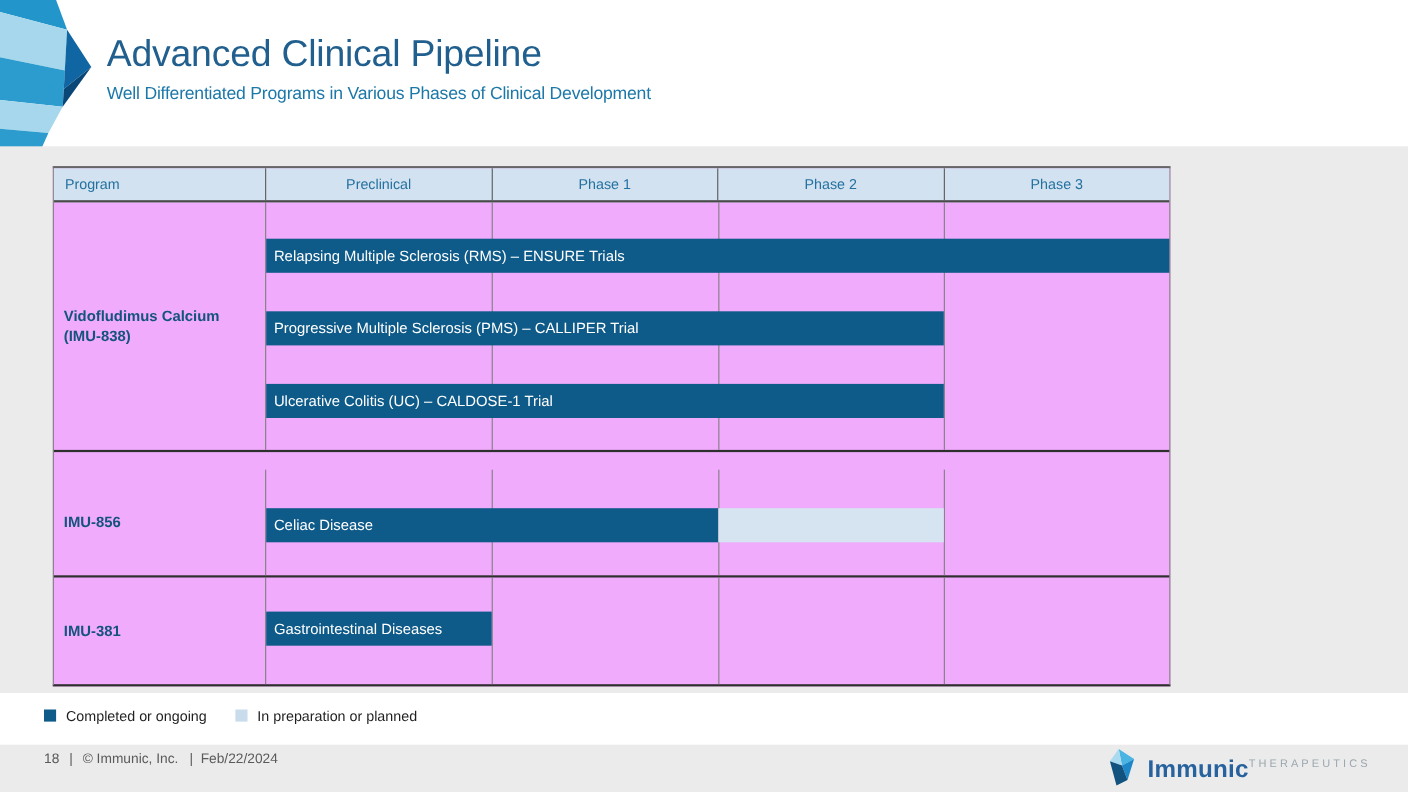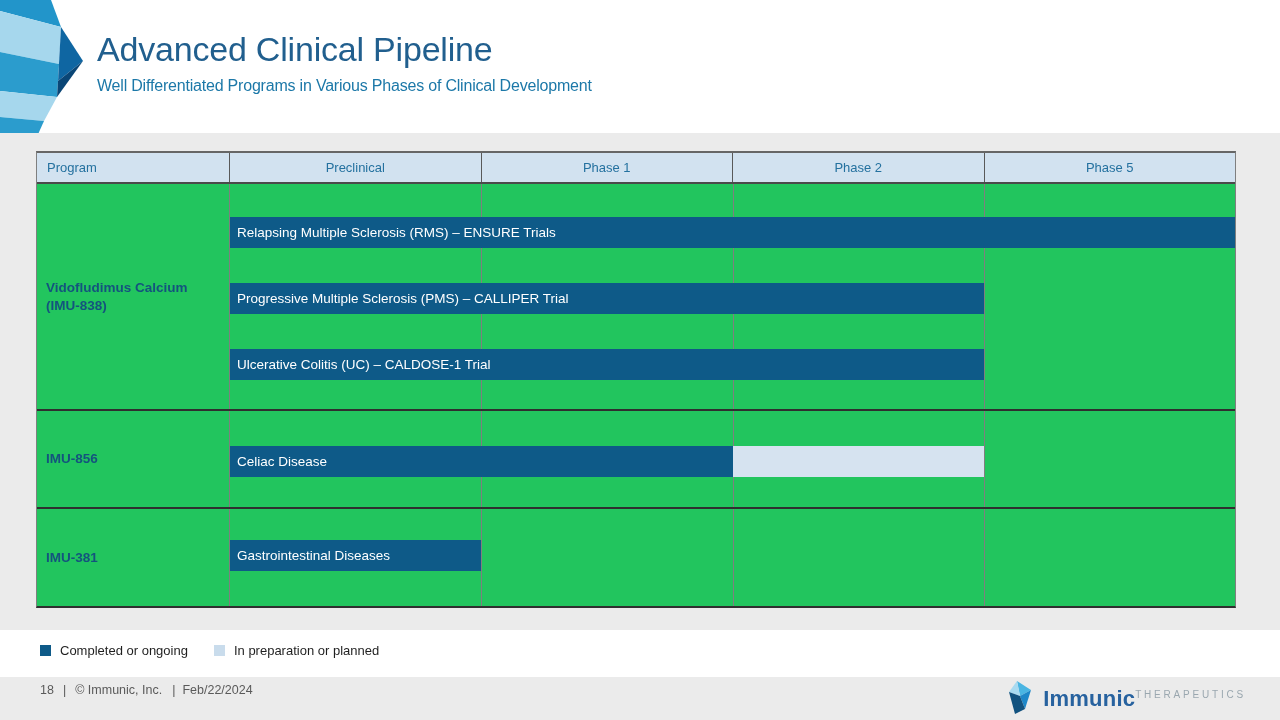--- a/index.html
+++ b/index.html
@@ -18,32 +18,32 @@
 
   
   .title-block { position: absolute; left: 97px; top: 30px; }
   .title { font-size: 34px; font-weight: 400; color: #215f8e; letter-spacing: -0.2px; }
   .subtitle { font-size: 16px; font-weight: 400; color: #1c78a8; margin-top: 8px; letter-spacing: -0.2px; }
 
   
   .gray-band { position: absolute; left: 0; top: 133px; width: 1280px; height: 497px; background: #ebebeb; }
 
   
-  .pipeline { position: absolute; left: 36px; top: 151px; width: 1200px;
+  .pipeline { position: absolute; left: 48px; top: 151px; width: 1016px;
               border-left: 1px solid #7f7f7f; border-right: 1px solid #7f7f7f;
               border-top: 2px solid #666666; border-bottom: 2px solid #2f2f2f;
-              background: #22c55e; }
+              background: #f0abfc; }
   .thead { display: flex; height: 31px; background: #d2e2f0; border-bottom: 2px solid #4a4a4a; }
   .th { flex: 1; display: flex; align-items: center; justify-content: center;
         font-size: 13px; color: #24719f; border-left: 1px solid #595959; }
   .th-program { flex: none; width: 192px; justify-content: flex-start; padding-left: 10px; border-left: none; }
   .trow { display: flex; border-bottom: 2px solid #2f2f2f; }
   .trow:last-child { border-bottom: none; }
   .row-1 { height: 227px; }
-  .row-2 { height: 98px; }
+  .row-2 { height: 98px; margin-top: 16px; }
   .row-3 { height: 97px; }
   .program-cell { flex: none; width: 192px; display: flex; align-items: center;
                   padding-left: 9px; padding-right: 14px;
                   font-size: 13.5px; font-weight: bold; color: #14537e; line-height: 1.3; }
   .phase-area { flex: 1; position: relative; border-left: 1px solid #7f7f7f; padding-left: 16px; }
   .gridline { position: absolute; top: 0; bottom: 0; width: 1px; background: #7f7f7f; }
   .gl-25 { left: 25%; } .gl-50 { left: 50%; } .gl-75 { left: 75%; }
   .bar { position: absolute; height: 31px; background: #0e5a88; color: #ffffff;
          font-size: 13.5px; line-height: 31px; padding-left: 7px; white-space: nowrap;
          overflow: hidden; z-index: 1; }
@@ -99,21 +99,21 @@
 
   <div class="gray-band"></div>
 
   <div class="pipeline">
 
     <div class="thead">
       <div class="th th-program">Program</div>
       <div class="th">Preclinical</div>
       <div class="th">Phase 1</div>
       <div class="th">Phase 2</div>
-      <div class="th">Phase 5</div>
+      <div class="th">Phase 3</div>
     </div>
 
     <div class="trow row-1">
       <div class="program-cell">Vidofludimus Calcium (IMU-838)</div>
       <div class="phase-area">
         <div class="gridline gl-25"></div>
         <div class="gridline gl-50"></div>
         <div class="gridline gl-75"></div>
         <div class="bar bar-rms">Relapsing Multiple Sclerosis (RMS) – ENSURE Trials</div>
         <div class="bar bar-pms">Progressive Multiple Sclerosis (PMS) – CALLIPER Trial</div>

